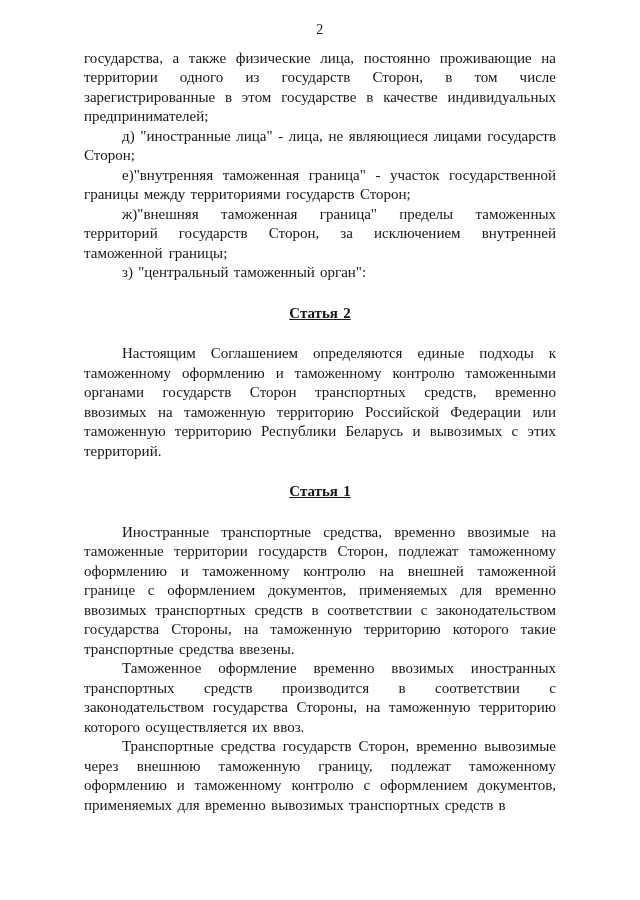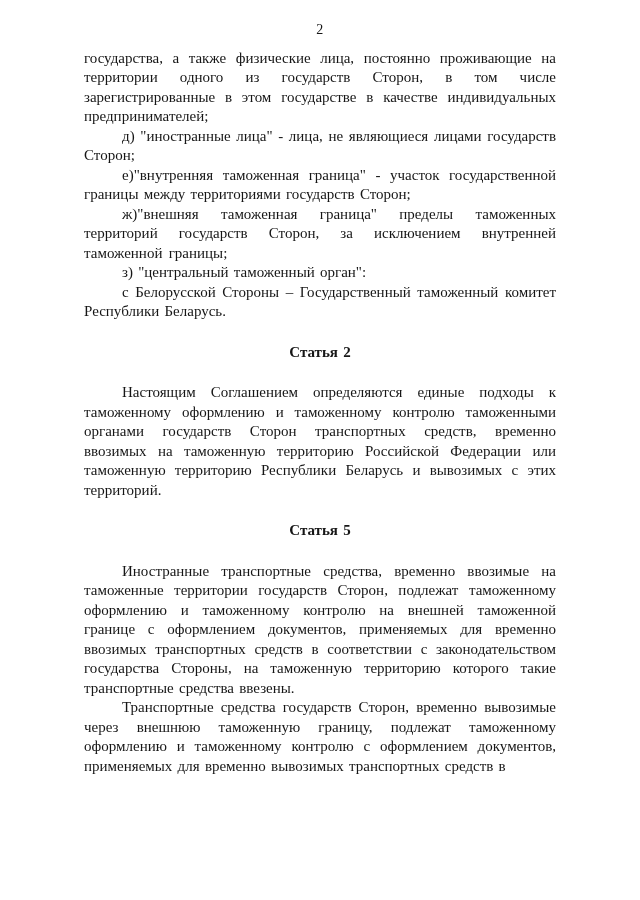--- a/index.html
+++ b/index.html
@@ -39,47 +39,48 @@
     text-indent: 0;
   }
   .para.wide-gap {
     word-spacing: 2.5px;
   }
   .heading {
     margin: 21px 0 21px 0;
     text-align: center;
     font-weight: bold;
     text-indent: 0;
+    text-decoration: underline;
   }
 </style>
 </head>
 <body>
 
 <div class="page">
   <div class="page-number">2</div>
 
   <div class="body">
     <p class="para no-indent">государства, а также физические лица, постоянно проживающие на территории одного из государств Сторон, в том числе зарегистрированные в этом государстве в качестве индивидуальных предпринимателей;</p>
 
     <p class="para">д) "иностранные лица" - лица, не являющиеся лицами государств Сторон;</p>
 
     <p class="para">е)"внутренняя таможенная граница" - участок государственной границы между территориями государств Сторон;</p>
 
     <p class="para wide-gap">ж)"внешняя таможенная граница" пределы таможенных территорий государств Сторон, за исключением внутренней таможенной границы;</p>
 
     <p class="para">з) "центральный таможенный орган":</p>
 
 
-    <p class="para">с Белорусской Стороны – Государственный таможенный комитет Республики Беларусь.</p>
 
     <p class="para heading">Статья 2</p>
 
     <p class="para">Настоящим Соглашением определяются единые подходы к таможенному оформлению и таможенному контролю таможенными органами государств Сторон транспортных средств, временно ввозимых на таможенную территорию Российской Федерации или таможенную территорию Республики Беларусь и вывозимых с этих территорий.</p>
 
-    <p class="para heading">Статья 5</p>
+    <p class="para heading">Статья 1</p>
 
     <p class="para">Иностранные транспортные средства, временно ввозимые на таможенные территории государств Сторон, подлежат таможенному оформлению и таможенному контролю на внешней таможенной границе с оформлением документов, применяемых для временно ввозимых транспортных средств в соответствии с законодательством государства Стороны, на таможенную территорию которого такие транспортные средства ввезены.</p>
 
+    <p class="para">Таможенное оформление временно ввозимых иностранных транспортных средств производится в соответствии с законодательством государства Стороны, на таможенную территорию которого осуществляется их ввоз.</p>
 
 
     <p class="para">Транспортные средства государств Сторон, временно вывозимые через внешнюю таможенную границу, подлежат таможенному оформлению и таможенному контролю с оформлением документов, применяемых для временно вывозимых транспортных средств в</p>
   </div>
 </div>
 
 </body></html>

